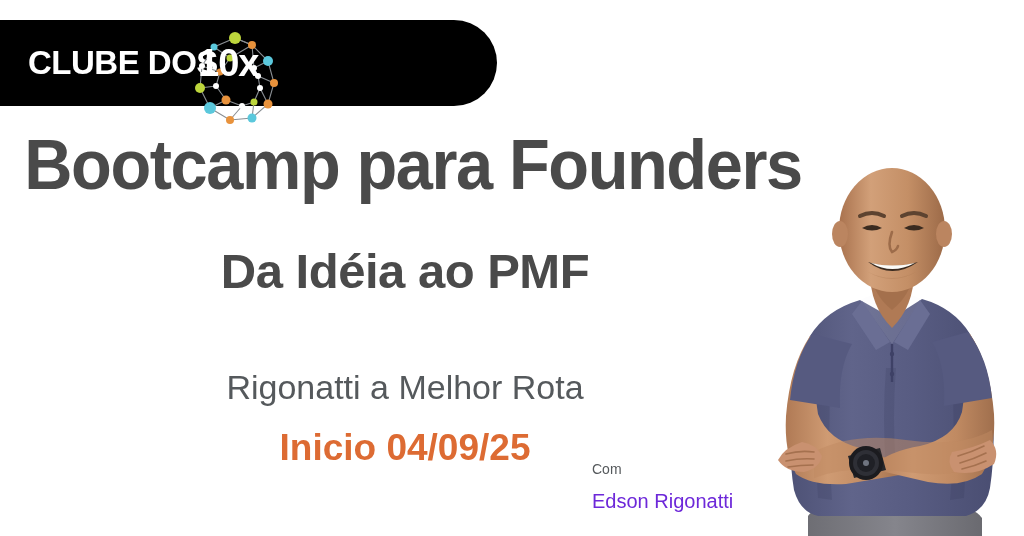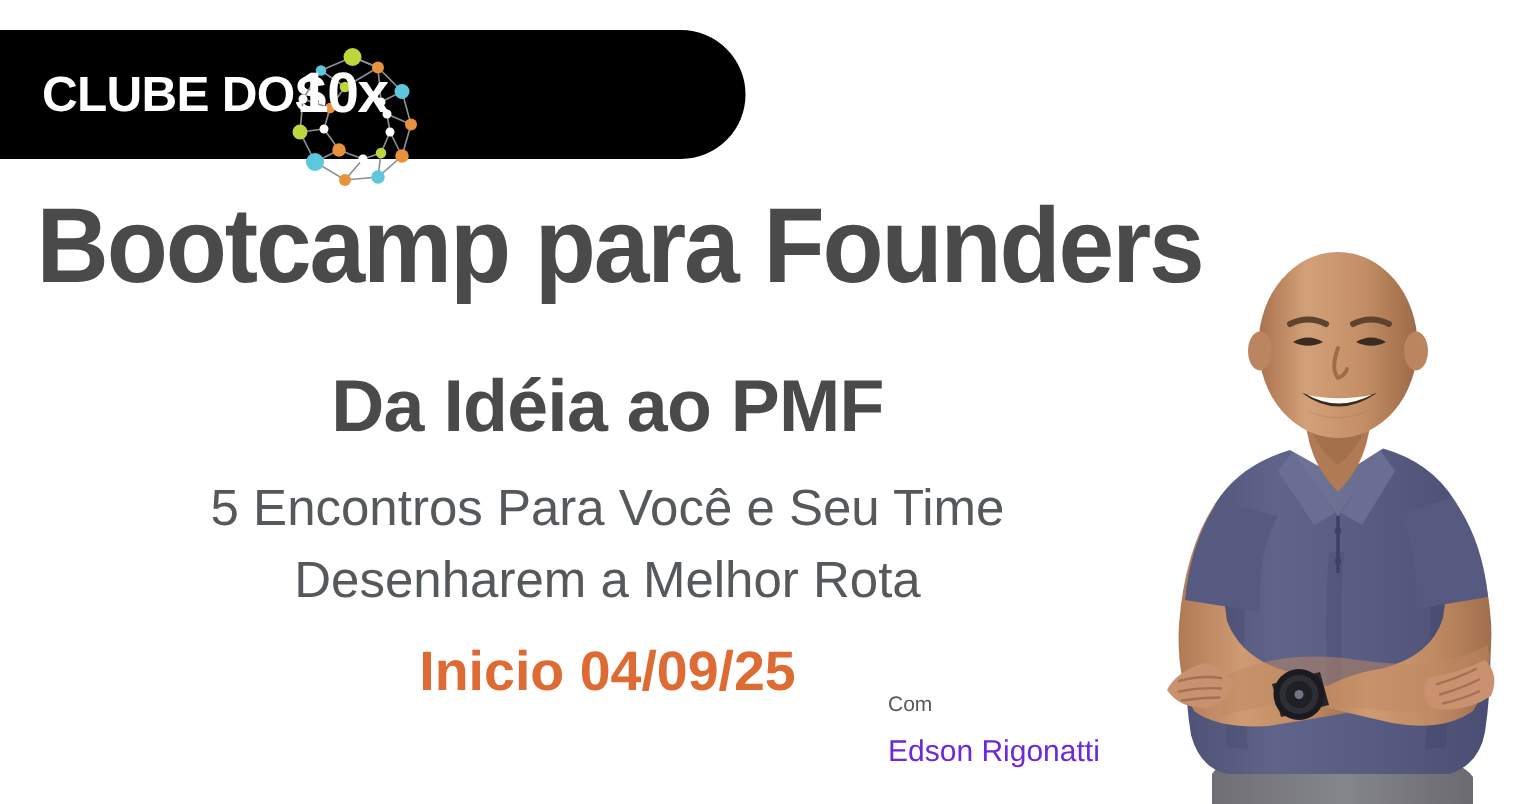--- a/index.html
+++ b/index.html
@@ -185,22 +185,21 @@
         <circle cx="86" cy="33" r="5" fill="#5bc8dc"></circle>
         <circle cx="72" cy="40" r="3" fill="#ffffff"></circle>
       </g>
     </svg>
 
     <span class="logo-10x">10x</span>
   </div>
 
   <div class="headline">Bootcamp para Founders</div>
   <div class="subhead">Da Idéia ao PMF</div>
-  <div class="body-line body-line-1">5 Encontros Para Você e Seu Time</div>
-  <div class="body-line body-line-2">Desenharem a Melhor Rota</div>
+  <div class="body-line body-line-2">Rigonatti a Melhor Rota</div>
   <div class="start-date">Inicio 04/09/25</div>
 
   <div class="credit-com">Com</div>
   <div class="credit-name">Edson Rigonatti</div>
 
   <svg class="portrait" viewBox="0 0 268 368">
     <defs>
       <linearGradient id="shirtGrad" x1="0" y1="0" x2="1" y2="0">
         <stop offset="0%" stop-color="#4e5276"></stop>
         <stop offset="30%" stop-color="#60648a"></stop>

